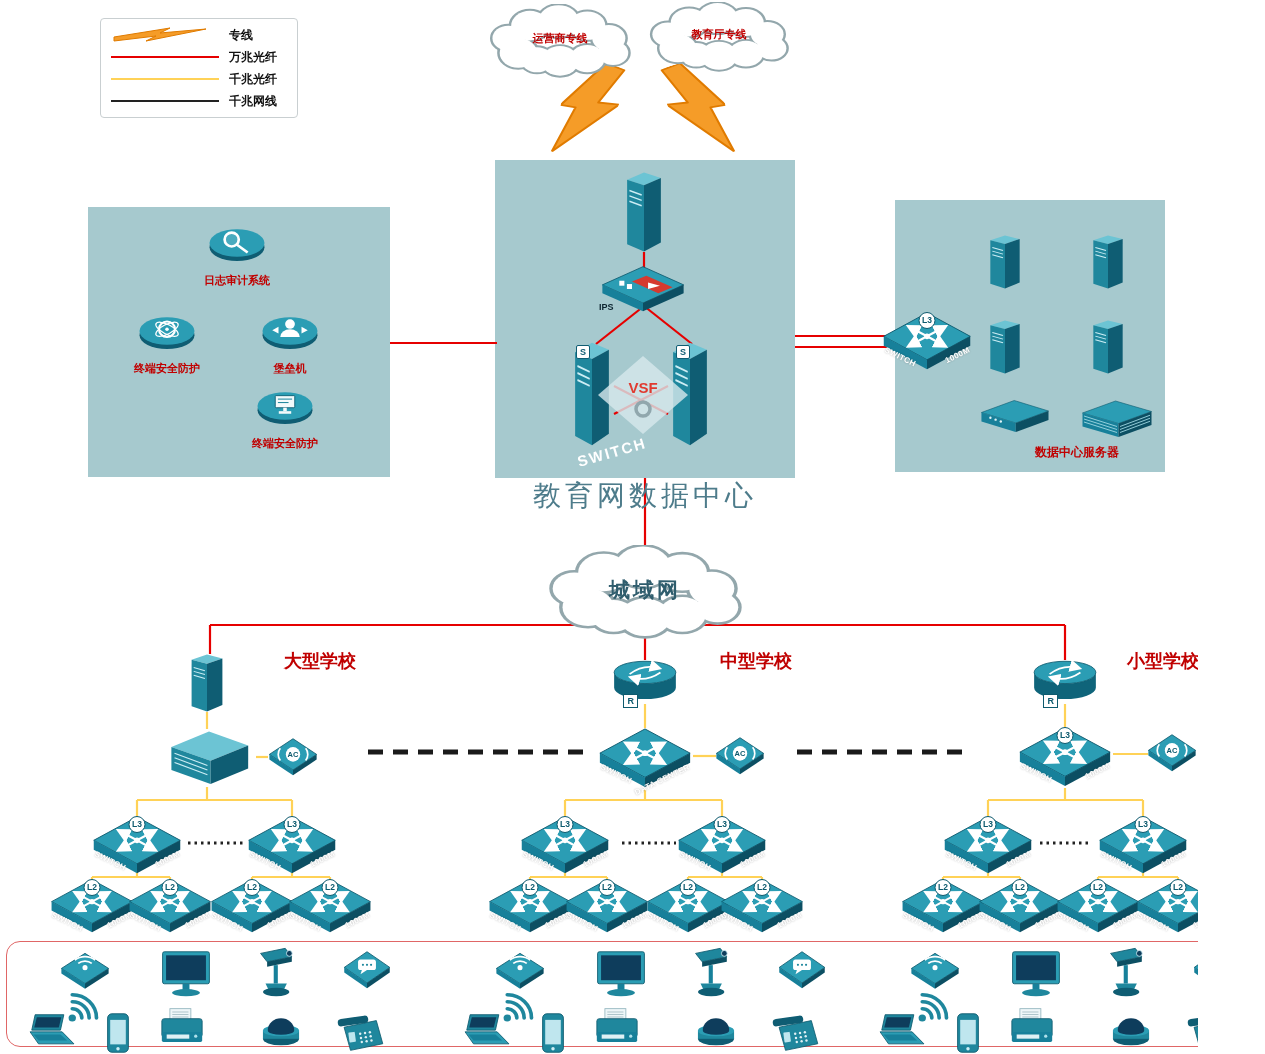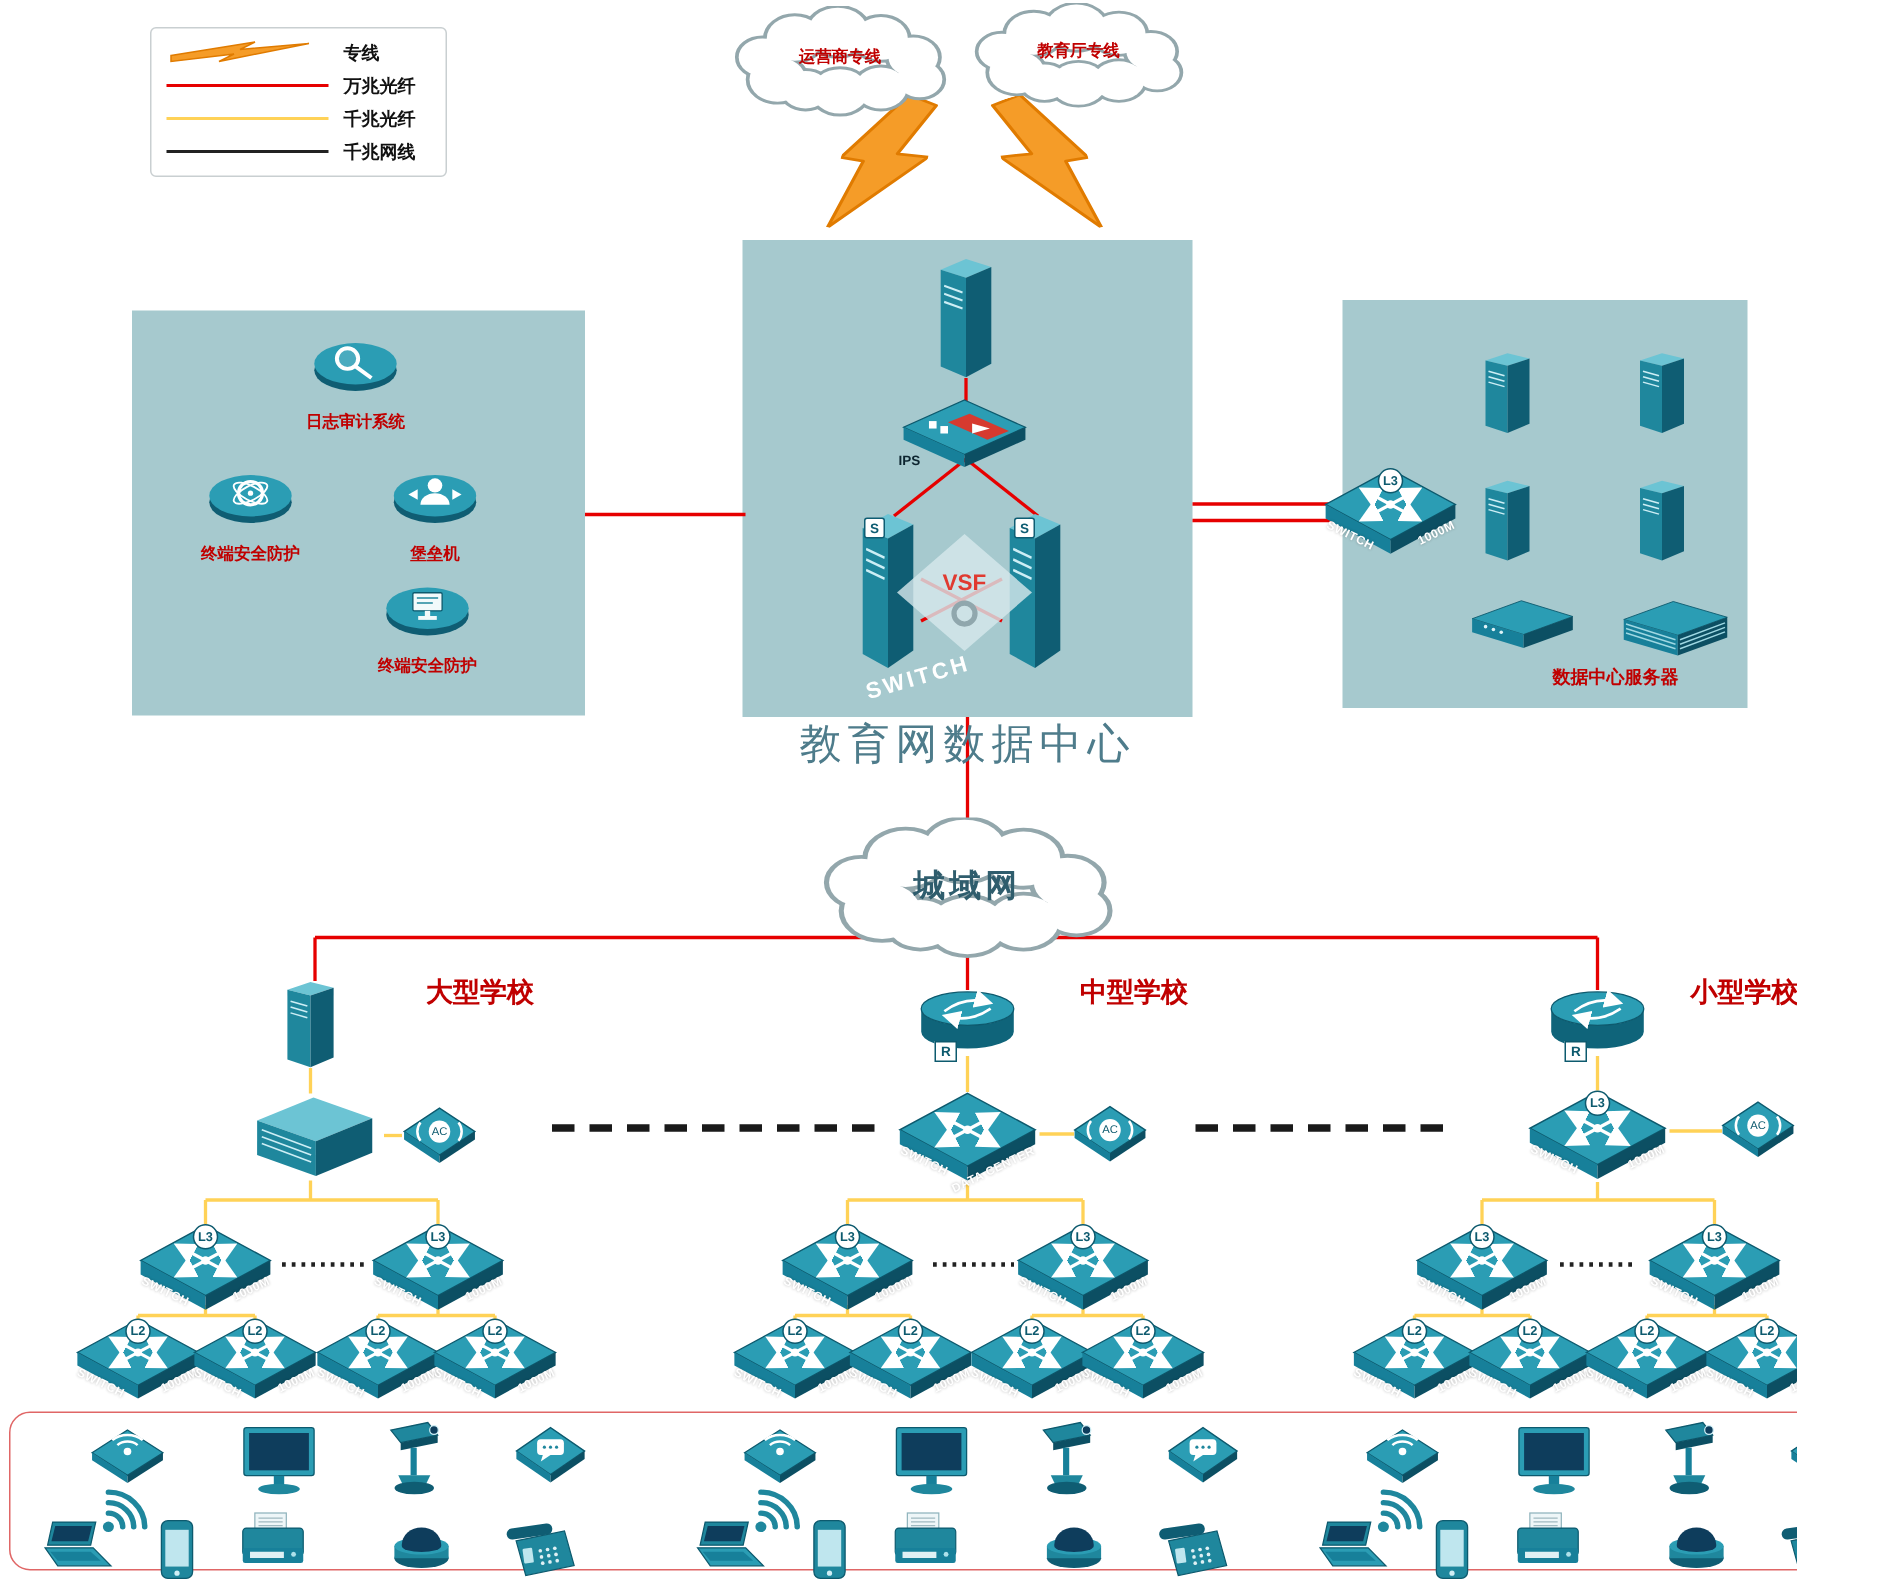--- a/index.html
+++ b/index.html
@@ -26,21 +26,21 @@
 
   .legend{position:absolute;left:100px;top:18px;width:198px;height:100px;background:#fff;border:1px solid #c9cfd1;border-radius:4px;z-index:6;padding:5px 8px;display:flex;flex-direction:column;justify-content:space-around}
   .lrow{display:flex;align-items:center;gap:8px;height:22px}
   .sample{width:112px;display:flex;align-items:center;justify-content:center}
   .lline{width:108px;height:2px;display:inline-block}
   .llabel{font-size:12px;color:#111;font-weight:600;white-space:nowrap}
 
   .badge{position:absolute;left:50%;top:1%;transform:translateX(-50%);background:#fff;border:1px solid #0d5a6e;color:#0d5a6e;border-radius:50%;width:17px;height:17px;line-height:15px;text-align:center;font-size:8.5px;font-weight:bold}
   .edge-l{position:absolute;left:4%;top:57%;transform:rotate(26deg);transform-origin:left center;color:#fff;font-size:8px;font-weight:bold;letter-spacing:.4px;white-space:nowrap;text-shadow:0 0 2px rgba(0,0,0,.3)}
   .edge-r{position:absolute;right:4%;top:57%;transform:rotate(-26deg);transform-origin:right center;color:#fff;font-size:8px;font-weight:bold;letter-spacing:.4px;white-space:nowrap;text-align:right;text-shadow:0 0 2px rgba(0,0,0,.3)}
-  .ac-label{position:absolute;left:50%;top:42%;transform:translate(-50%,-50%);color:#0d5a6e;font-size:7.5px;font-weight:normal}
+  .ac-label{position:absolute;left:50%;top:42%;transform:translate(-50%,-50%);color:#0d5a6e;font-size:7.5px;font-weight:bold}
   .rbadge{position:absolute;left:20%;bottom:-3px;background:#fff;border:1px solid #0d5a6e;color:#0d5a6e;font-size:9px;font-weight:bold;padding:0 3px;line-height:12px}
   .ips-label{position:absolute;left:0;bottom:1px;color:#0d2530;font-size:9px;font-weight:bold}
   .slogo{position:absolute;transform:translate(-50%,-50%);z-index:4;background:#fff;color:#0f5d73;border:1px solid #0f5d73;border-radius:2px;width:14px;height:14px;line-height:13px;text-align:center;font-size:9px;font-weight:bold}
   .switch-word{position:absolute;transform:translate(-50%,-50%) rotate(-16deg);color:#fff;font-size:15px;font-weight:bold;letter-spacing:2px;z-index:4;white-space:nowrap}
 
   .sys-item{position:absolute;transform:translate(-50%,-50%);text-align:center;z-index:3;width:130px}
   .sys-label{display:block;margin-top:1px;color:var(--label_red,#c00000);font-size:11px;font-weight:bold;white-space:nowrap}
   .netlog-badge{position:absolute;left:50%;top:15px;transform:translate(-50%,0);color:#fff;font-size:6.5px;font-weight:bold;letter-spacing:.5px}
 
   .school-name{position:absolute;transform:translate(-50%,-50%);color:var(--label_red,#c00000);font-size:18px;font-weight:bold;white-space:nowrap;z-index:3}

